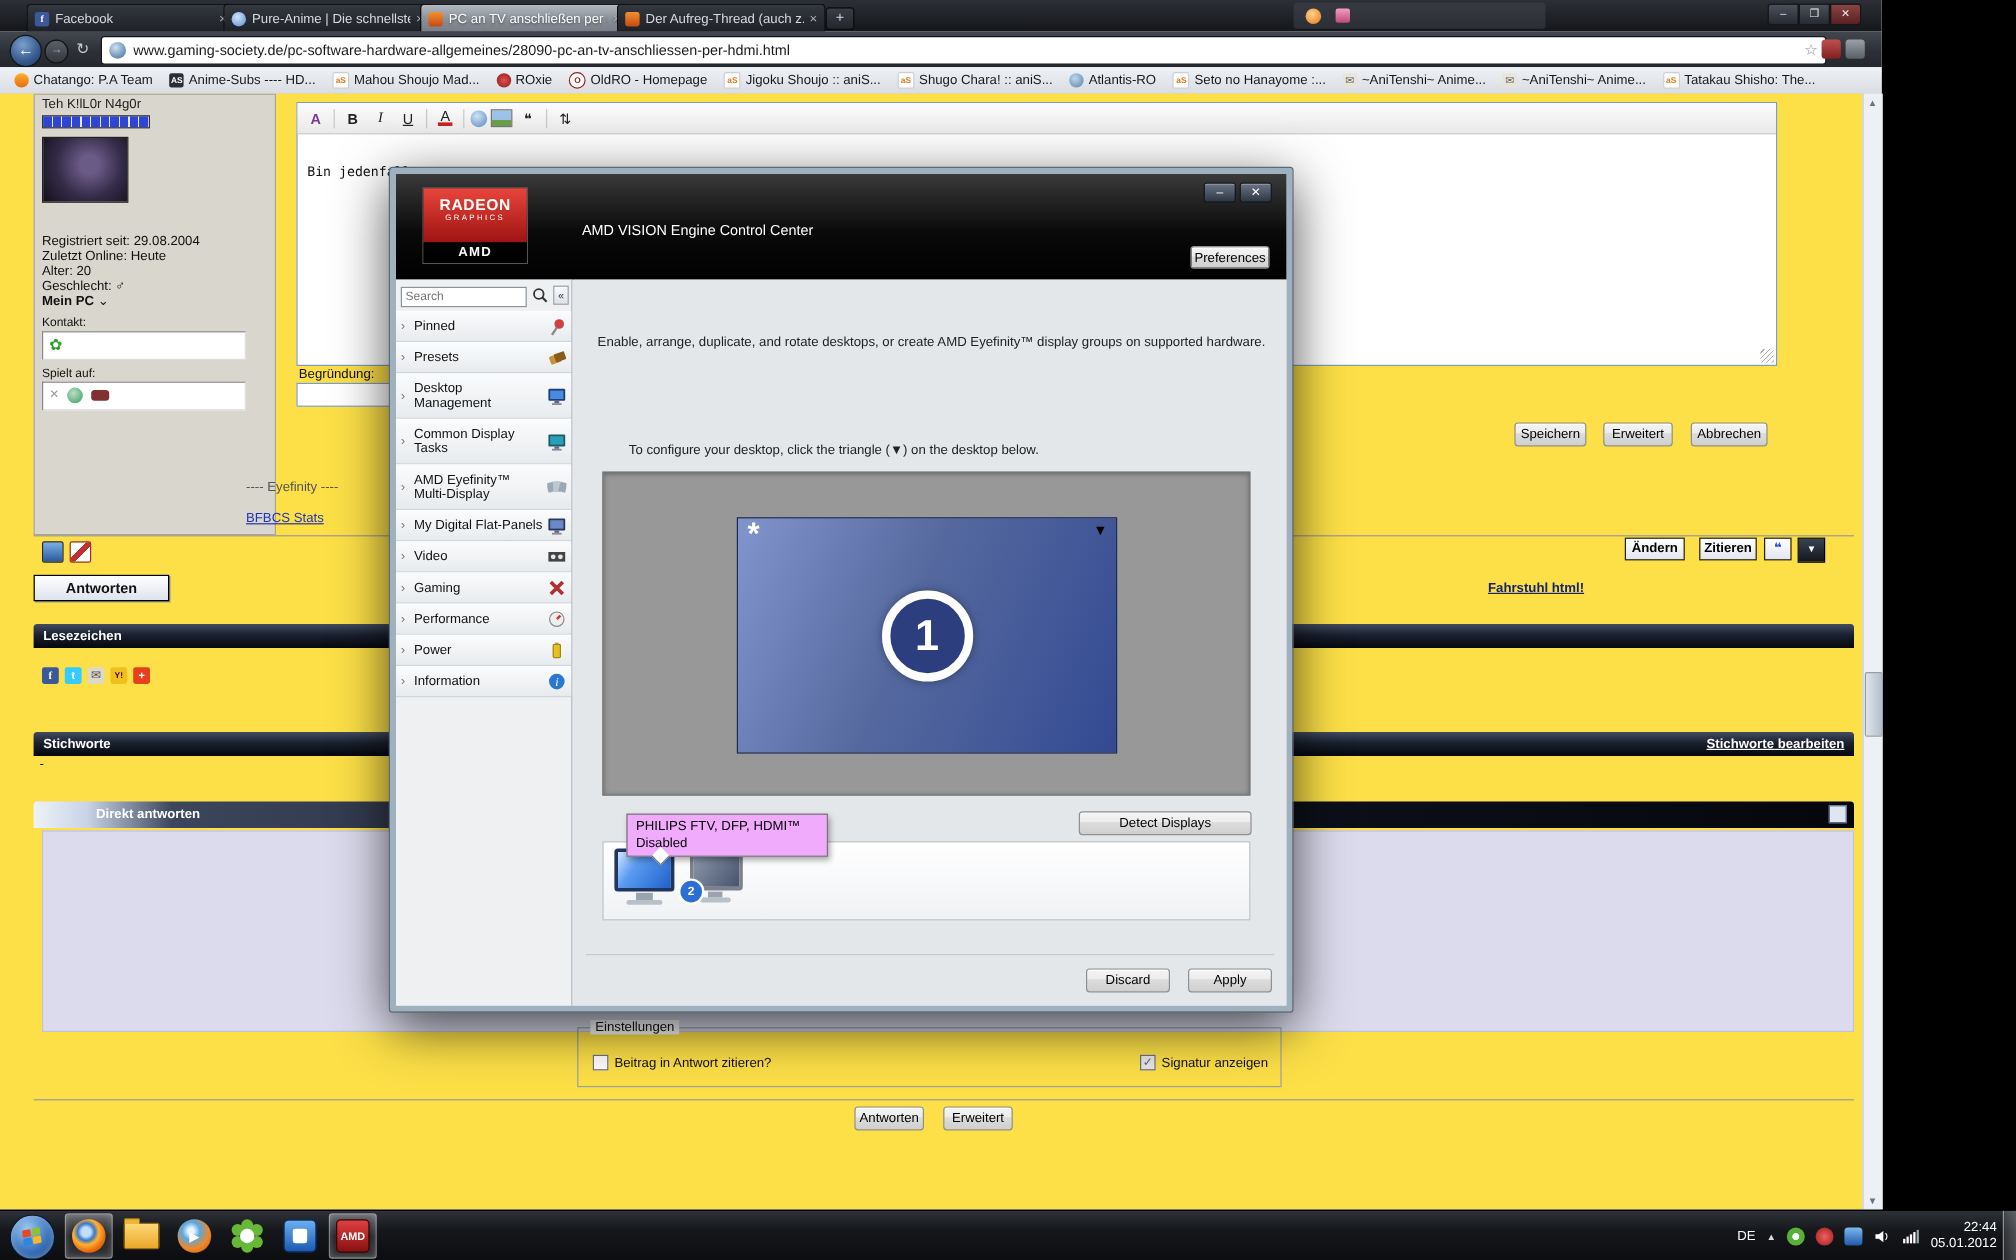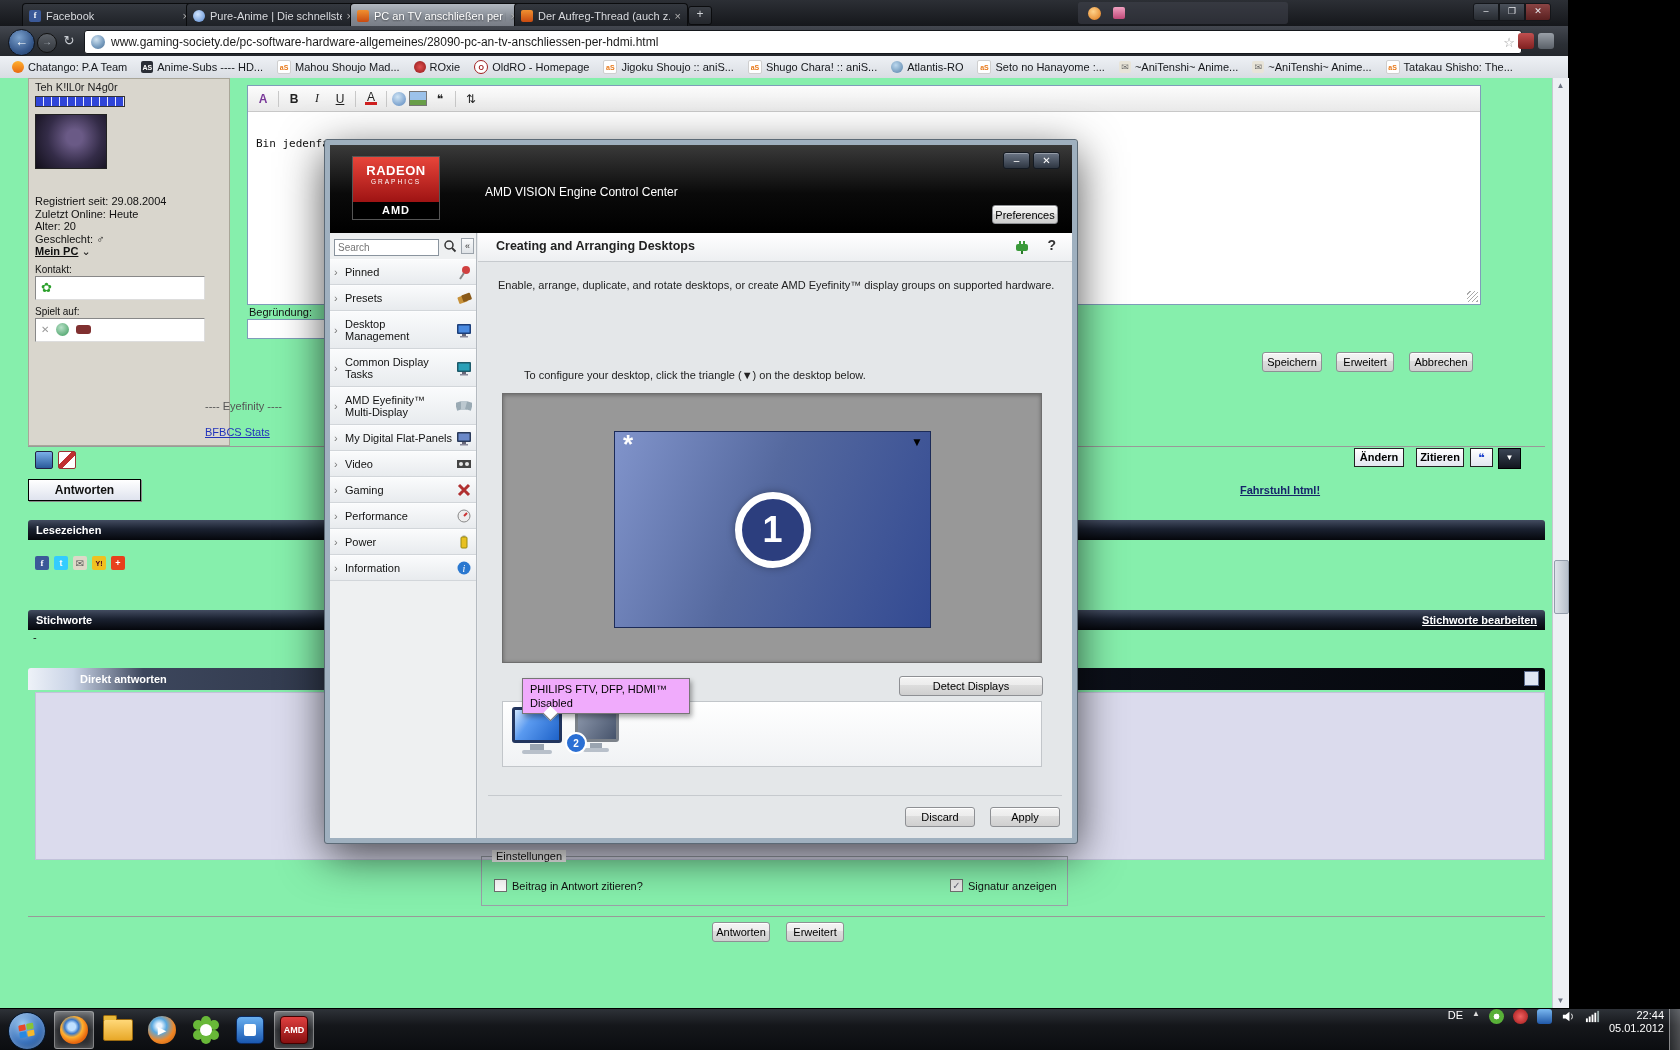--- a/index.html
+++ b/index.html
@@ -38,30 +38,30 @@
   .bm{display:flex;align-items:center;gap:4px;padding:0 6px;height:20px;font-size:11px;color:#15181c;white-space:nowrap}
   .bmi{width:12px;height:12px;border-radius:2px;display:flex;align-items:center;justify-content:center;font-size:7px;font-weight:bold;flex:0 0 12px}
   .bmi-chatango{background:linear-gradient(#ffb030,#e86a10);border-radius:50%}
   .bmi-asd{background:#2a2e36;color:#fff}
   .bmi-as{background:#fff;border:1px solid #cfcfcf;color:#e87818}
   .bmi-dot{background:radial-gradient(#e05050,#901818);border-radius:50%}
   .bmi-o{background:#fff;border:1px solid #a02020;color:#a02020;border-radius:50%}
   .bmi-globe{background:radial-gradient(circle at 40% 35%,#bcd8ee,#5580a8);border-radius:50%}
   .bmi-mail{background:#e8e4d8;color:#666;font-size:9px}
   
-  .page{position:absolute;left:0;top:78px;width:1552px;height:930px;background:#86efac;overflow:hidden;font-size:11px;color:#111}
+  .page{position:absolute;left:0;top:78px;width:1552px;height:930px;background:#fde047;overflow:hidden;font-size:11px;color:#111}
   .scrollbar{position:absolute;left:1552px;top:78px;width:16px;height:930px;background:#edf0f4;border-left:1px solid #c4c9d0}
   .sb-arrow{position:absolute;left:0;width:15px;height:15px;color:#6a7180;font-size:8px;text-align:center;line-height:15px}
   .sb-thumb{position:absolute;left:1px;top:482px;width:13px;height:52px;background:linear-gradient(90deg,#dfe4ea,#b6bfca);border:1px solid #939dab;border-radius:2px}
   .upanel{position:absolute;left:28px;top:0;width:202px;height:368px;background:#d9d6cd;border:1px solid #a9a699;padding:2px 6px;box-sizing:border-box}
   .uname{font-size:11px;color:#222}
   .rankbar{margin-top:3px;width:88px;height:9px;border:1px solid #333;background:repeating-linear-gradient(90deg,#2f45d8 0 7px,#e8e8ff 7px 8px)}
   .avatar{margin-top:7px;width:70px;height:53px;border:1px solid #222;background:radial-gradient(circle at 55% 42%,#6a5a86 0 16%,#342c48 55%,#120f1a 100%)}
   .uinfo{margin-top:26px;line-height:12.5px}
-  .meinpc{font-weight:bold;text-decoration:underline}
+  .meinpc{font-weight:bold;}
   .klabel{margin-top:6px;font-size:10px}
   .kbox{margin-top:1px;width:170px;height:24px;background:#fff;border:1px solid #888;border-right-color:#ddd;border-bottom-color:#ddd;display:flex;align-items:center;gap:7px;padding:0 5px;box-sizing:border-box}
   .flower{color:#2ca02c;font-size:13px;line-height:13px}
   .mini-x{color:#999;font-size:10px}
   .mini-globe{width:13px;height:13px;border-radius:50%;background:radial-gradient(circle at 40% 35%,#b8e0c8,#3a9a5a)}
   .mini-pad{width:15px;height:9px;border-radius:3px;background:#803030}
   .editor{position:absolute;left:247px;top:7px;width:1234px;height:220px;background:#fff;border:1px solid #7f9db9;box-sizing:border-box}
   .etoolbar{height:25px;background:linear-gradient(#fcfcfc,#e9e9e9);border-bottom:1px solid #c8c8c8;display:flex;align-items:center;gap:3px;padding:0 5px}
   .etool{min-width:20px;height:19px;display:flex;align-items:center;justify-content:center;font-size:12px;color:#222}
   .etool.fnt{color:#7a3a9a;font-weight:bold}
@@ -175,21 +175,21 @@
   .tb-btn{width:40px;height:38px;display:flex;align-items:center;justify-content:center;border-radius:3px;border:1px solid transparent;box-sizing:border-box}
   .tb-btn.active{background:linear-gradient(rgba(255,255,255,.28),rgba(255,255,255,.08) 50%,rgba(255,255,255,.16));border-color:rgba(255,255,255,.4);box-shadow:inset 0 0 6px rgba(255,255,255,.25)}
   .ic-ff{width:28px;height:28px;border-radius:50%;background:radial-gradient(circle at 42% 38%,#bfe0ff 0 16%,#3a78c8 30%,#ffb030 45%,#e86a10 68%,#b84a08 100%)}
   .ic-folder{width:28px;height:20px;position:relative;background:linear-gradient(#ffd878,#e8a828);border:1px solid #9a6a10;border-radius:2px}
   .ic-folder::before{content:"";position:absolute;left:-1px;top:-5px;width:12px;height:4px;background:#e8b838;border:1px solid #9a6a10;border-bottom:none;border-radius:2px 2px 0 0}
   .ic-wmp{width:28px;height:28px;border-radius:50%;background:radial-gradient(circle at 40% 35%,#e8f4ff 0 10%,#58a8e0 30%,#f08828 60%,#c05808);color:#fff;font-size:11px;display:flex;align-items:center;justify-content:center}
   .ic-icq{width:12px;height:12px;border-radius:50%;background:#fff;box-shadow:0 -9px 0 -1px #68b838,8px -5px 0 -1px #68b838,8px 5px 0 -1px #68b838,0 9px 0 -1px #68b838,-8px 5px 0 -1px #68b838,-8px -5px 0 -1px #68b838;margin:9px}
   .ic-msn{width:26px;height:26px;border-radius:5px;background:linear-gradient(#6ab0f0,#1a58b0);border:1px solid #0a2a60;display:flex;align-items:center;justify-content:center}
   .ic-msn i{display:block;width:12px;height:12px;background:#fff;border-radius:2px}
   .ic-amd{width:26px;height:26px;border-radius:4px;background:linear-gradient(#e04040,#881010);border:1px solid #400;color:#fff;font-size:9px;font-weight:bold;display:flex;align-items:center;justify-content:center}
-  .tray{position:absolute;right:16px;top:0;height:42px;display:flex;align-items:flex-start;gap:9px;color:#fff}
+  .tray{position:absolute;right:16px;top:0;height:42px;display:flex;align-items:center;gap:9px;color:#fff}
   .tray-lang{font-size:11px}
   .tray-chev{font-size:8px;color:#ddd}
   .tric{width:15px;height:15px}
   .tric-icq{border-radius:50%;background:radial-gradient(#fff 0 25%,#58b038 30%)}
   .tric-red{border-radius:50%;background:radial-gradient(#f06060,#a01818)}
   .tric-blue{border-radius:3px;background:linear-gradient(#7ab8f0,#2058a8)}
   .clock{text-align:right;font-size:11px;line-height:13px}
   .showdesk{position:absolute;right:0;top:0;width:10px;height:42px;background:linear-gradient(90deg,rgba(255,255,255,.12),rgba(255,255,255,.25));border-left:1px solid rgba(255,255,255,.35)}
 </style>
 </head>
@@ -528,30 +528,20 @@
         <span class="tchev">›</span>
         <span>Information</span>
         <span class="ticon"><svg viewBox="0 0 16 16">
               <circle cx="8" cy="8" r="6.5" fill="#2a78d0"></circle>
               <text x="8" y="11.5" font-size="10" fill="#fff" text-anchor="middle" font-family="serif" font-style="italic">i</text>
             </svg></span>
       </div>
     </div>
 
     <div class="amd-main">
-      <div class="mhead">
-        <span class="mtitle">Creating and Arranging Desktops</span>
-        <span class="mpin"><svg viewBox="0 0 16 16">
-              <rect x="5" y="2" width="2" height="4" fill="#3a9a3a"></rect>
-              <rect x="9" y="2" width="2" height="4" fill="#3a9a3a"></rect>
-              <rect x="2" y="5" width="12" height="7" rx="2" fill="#3a9a3a"></rect>
-              <rect x="7" y="12" width="2" height="3" fill="#2a7a2a"></rect>
-            </svg></span>
-        <span class="mhelp">?</span>
-      </div>
       <div class="mdesc">Enable, arrange, duplicate, and rotate desktops, or create AMD Eyefinity™ display groups on supported hardware.</div>
       <div class="minstr">To configure your desktop, click the triangle (▼) on the desktop below.</div>
 
       <div class="preview">
         <div class="drect">
           <span class="dast">*</span>
           <span class="dtri">▼</span>
           <span class="dbadge">1</span>
         </div>
       </div>

